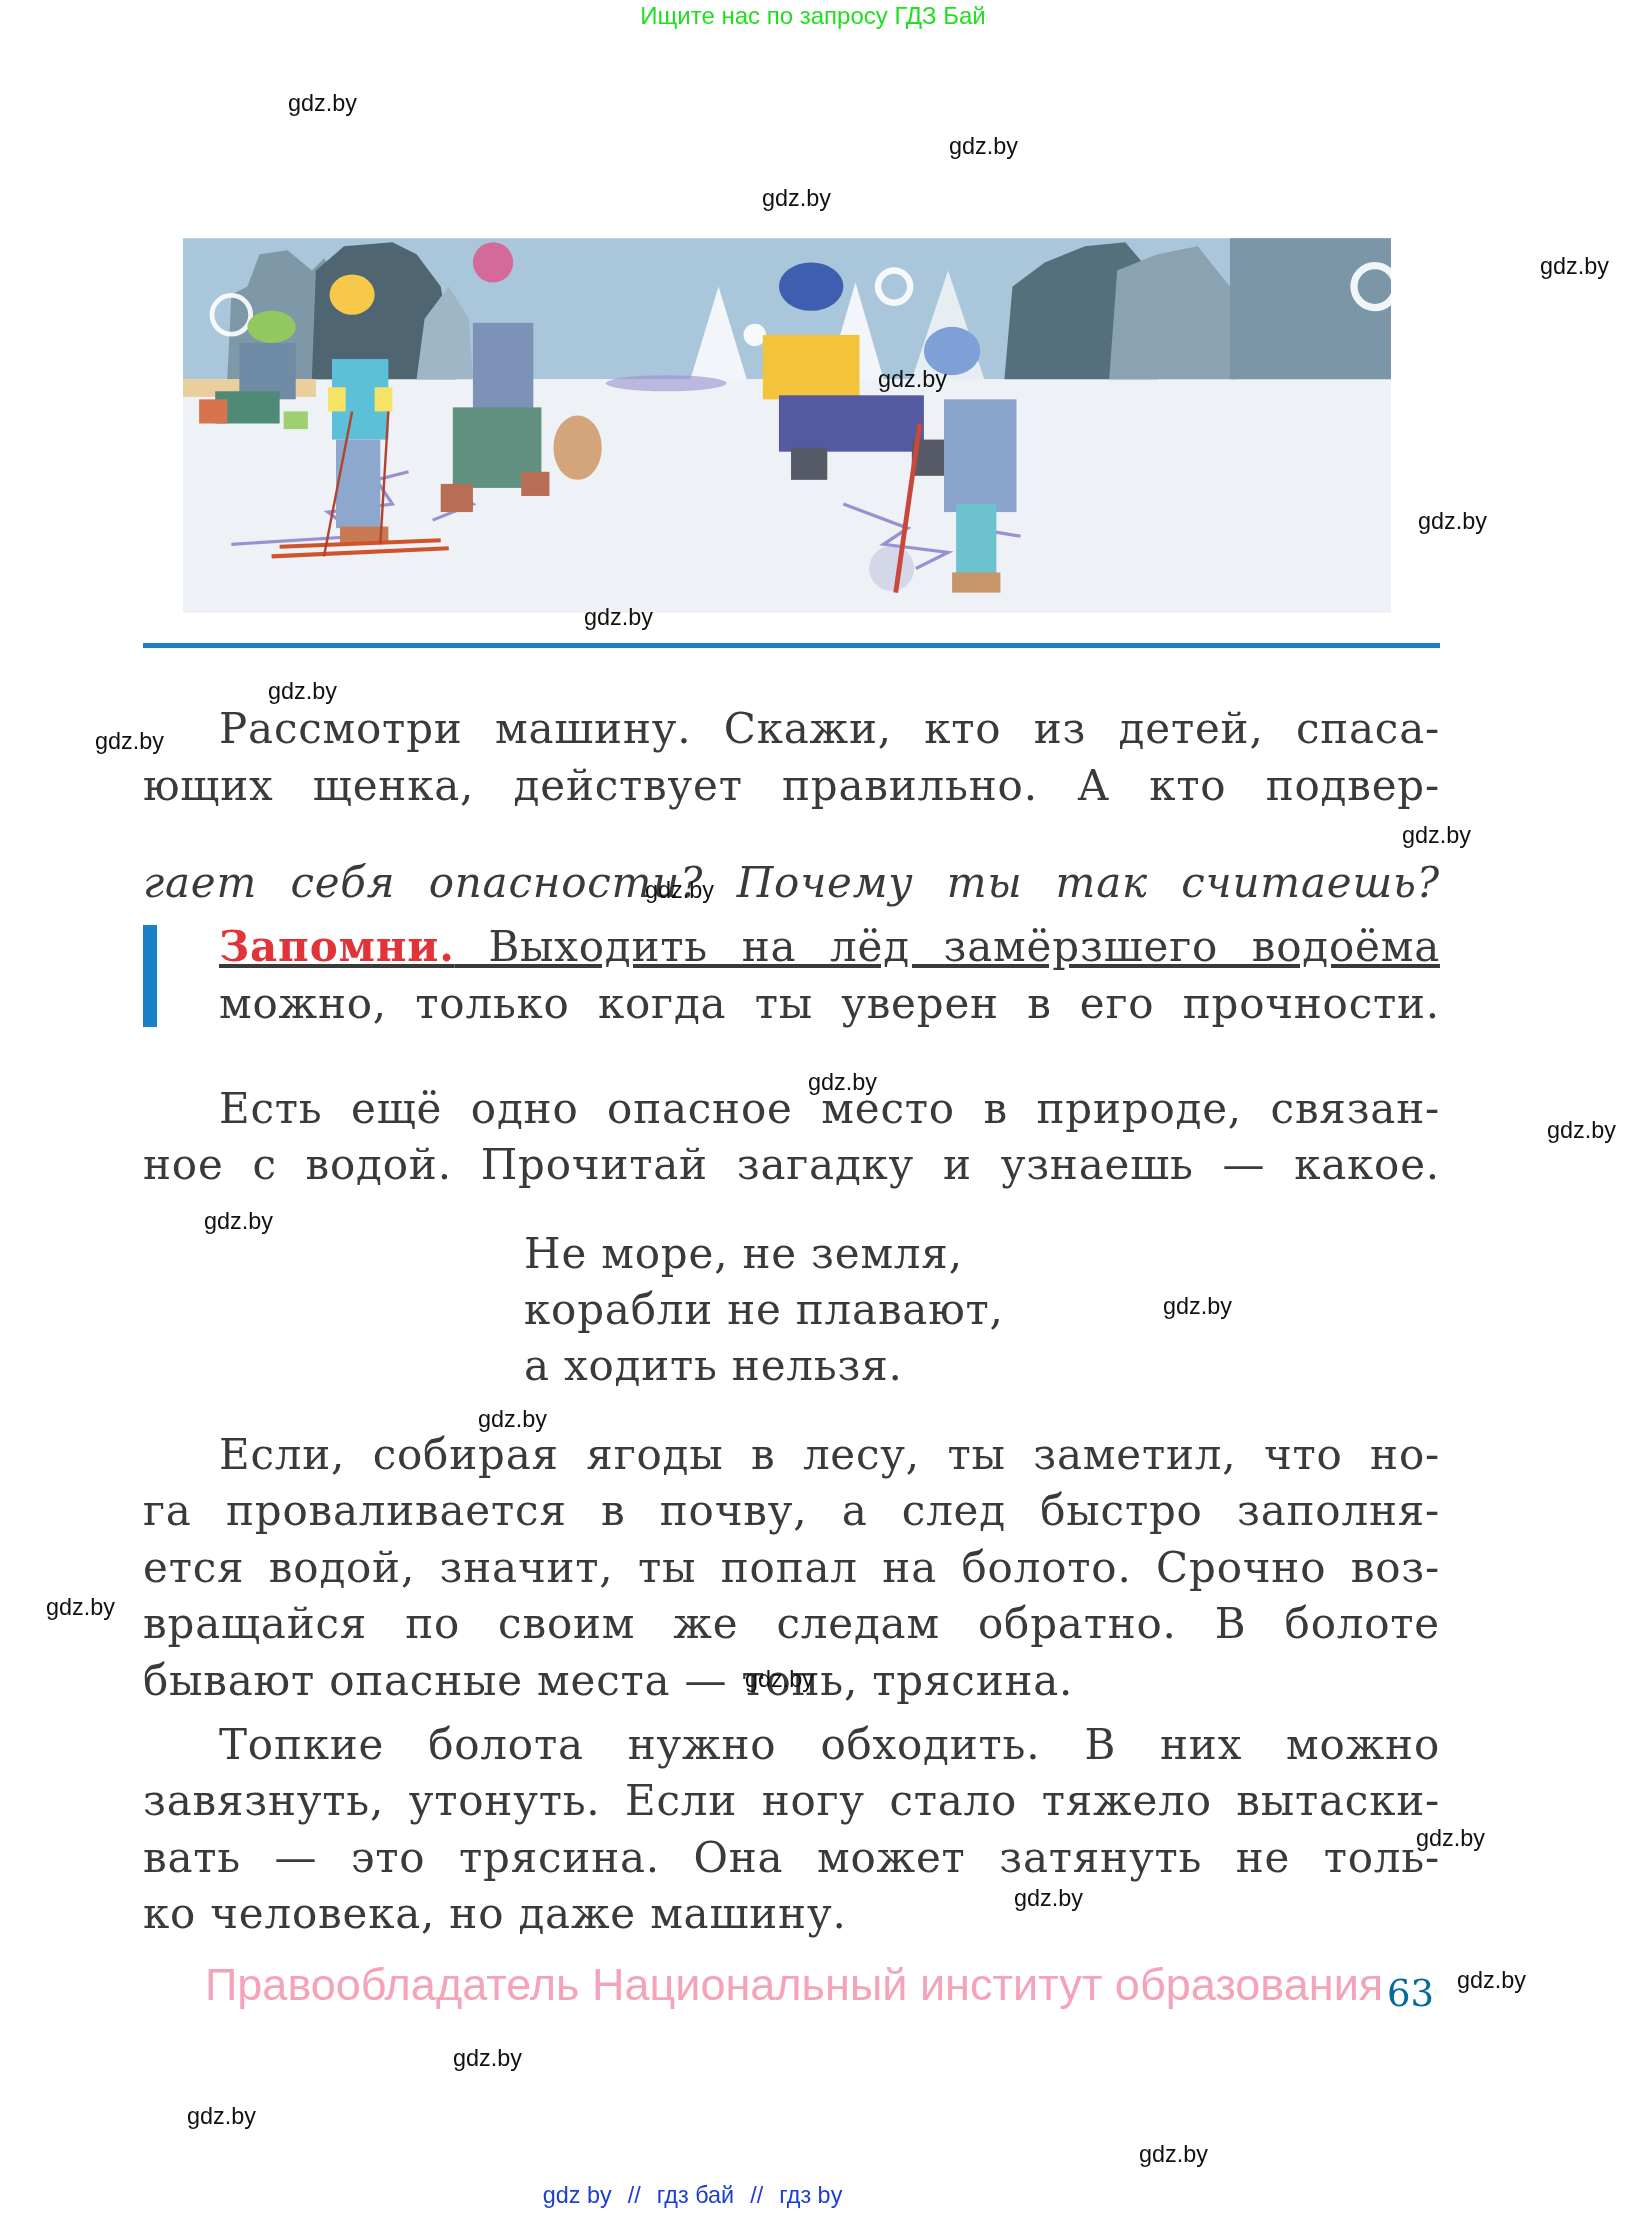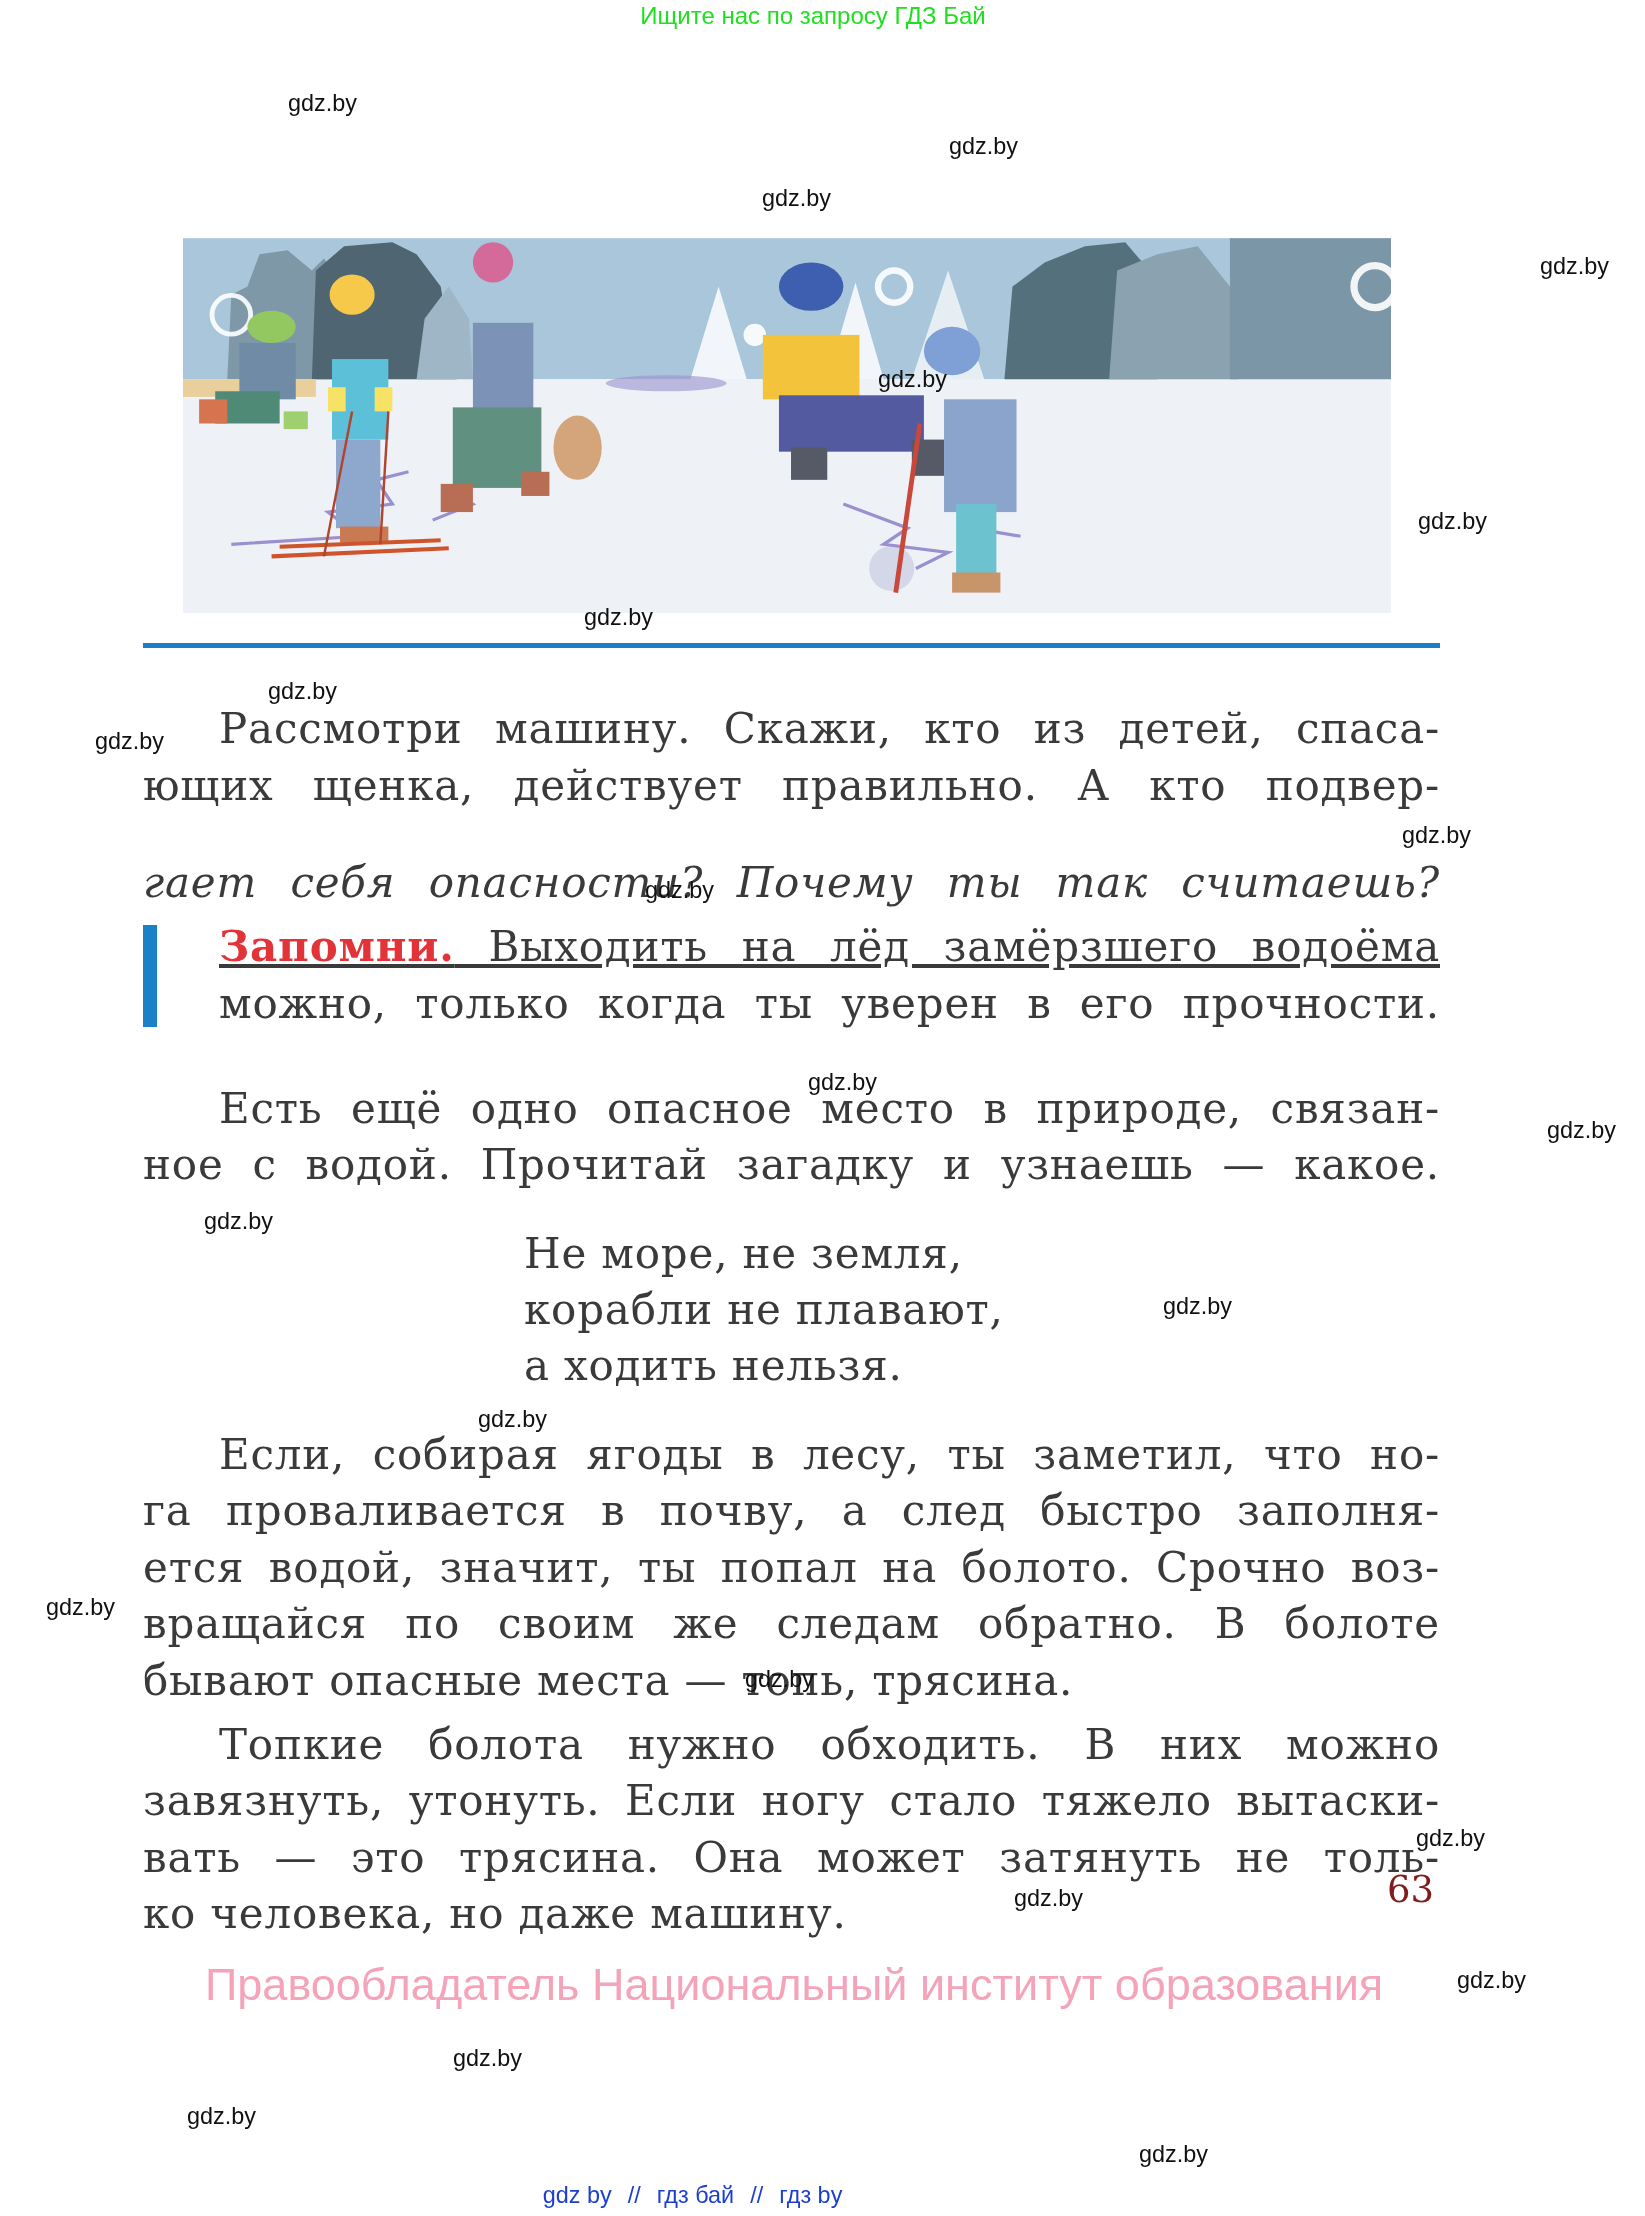--- a/index.html
+++ b/index.html
@@ -9,21 +9,21 @@
   .wm { font-family:"Liberation Sans", sans-serif; font-size:23.4px; color:#111; white-space:nowrap; }
   .illus { left:183px; top:238px; width:1208px; height:375px; overflow:hidden; background:#eef2f6; }
   .rule { left:143px; top:643px; width:1297px; height:4.8px; background:#1b7fc6; }
   .body-line { font-family:"DejaVu Serif", serif; font-size:42px; color:#3a3a3a; white-space:nowrap; left:143px; width:1297px; letter-spacing:0.8px; transform-origin:left top; }
   .justify { text-align:justify; text-align-last:justify; }
   .indent { left:219px; width:1221px; }
   .remember-bar { left:143px; top:925px; width:13.7px; height:102px; background:#1a80c8; }
   .remember-label { color:#e23438; font-weight:bold; }
   .riddle-line { font-family:"DejaVu Serif", serif; font-size:42px; color:#3a3a3a; left:524px; white-space:nowrap; letter-spacing:0.8px; }
   .copyright { left:205px; top:1959px; font-family:"Liberation Sans", sans-serif; font-size:45px; color:#f4a3b9; white-space:nowrap; }
-  .page-num { left:1387px; top:1868px; font-family:"DejaVu Serif", serif; font-size:37px; color:#7f1d1d; }
+  .page-num { left:1387px; top:1972px; font-family:"DejaVu Serif", serif; font-size:37px; color:#0369a1; }
   .footer { left:0; width:1385px; top:2182px; text-align:center; font-family:"Liberation Sans", sans-serif; font-size:23.4px; color:#1d3fd0; }
   .footer span { margin:0 4.8px; }
 </style>
 </head>
 <body>
 
 <div class="abs top-banner">Ищите нас по запросу ГДЗ Бай</div>
 
 <div class="abs wm" style="left:288px;top:90px;">gdz.by</div>
 <div class="abs wm" style="left:949px;top:133px;">gdz.by</div>

